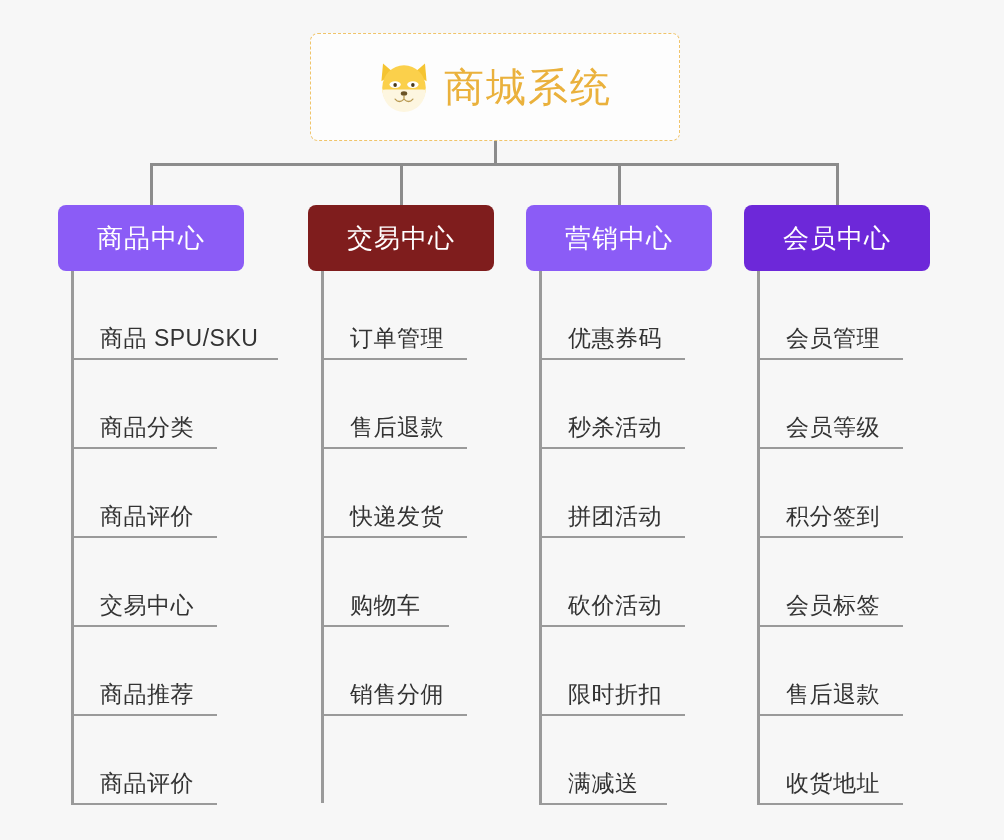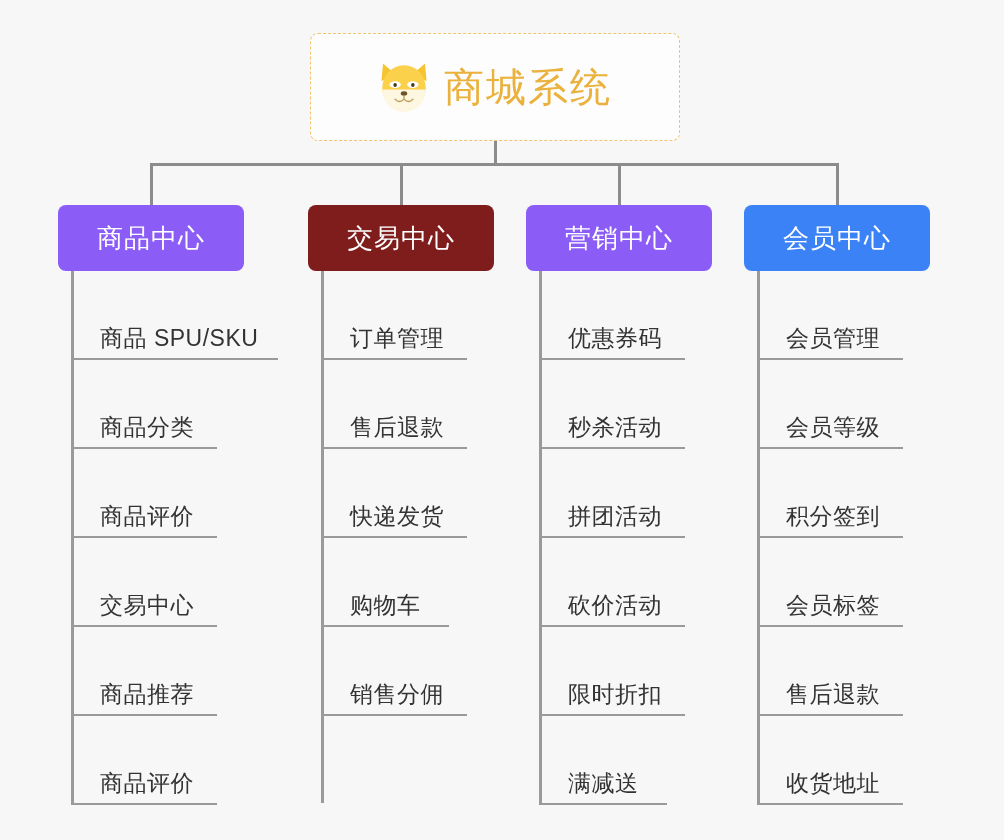--- a/index.html
+++ b/index.html
@@ -102,21 +102,21 @@
 
   <div class="cat" style="left: 58px; background: #8b5cf6;">
     <span>商品中心</span>
   </div>
   <div class="cat" style="left: 308px; background: #7f1d1d;">
     <span>交易中心</span>
   </div>
   <div class="cat" style="left: 526px; background: #8b5cf6;">
     <span>营销中心</span>
   </div>
-  <div class="cat" style="left: 744px; background: #3b82f6;">
+  <div class="cat" style="left: 744px; background: #6d28d9;">
     <span>会员中心</span>
   </div>
 
   <div class="col" style="left:60px;">
       <div class="trunk" style="height: 532px; background: rgb(154, 154, 154);"></div>
       <div class="leaf">
         <div class="leaf-underline" style="width: 207px;"></div>
         <span class="leaf-label">商品 SPU/SKU</span>
       </div>
       <div class="leaf">

